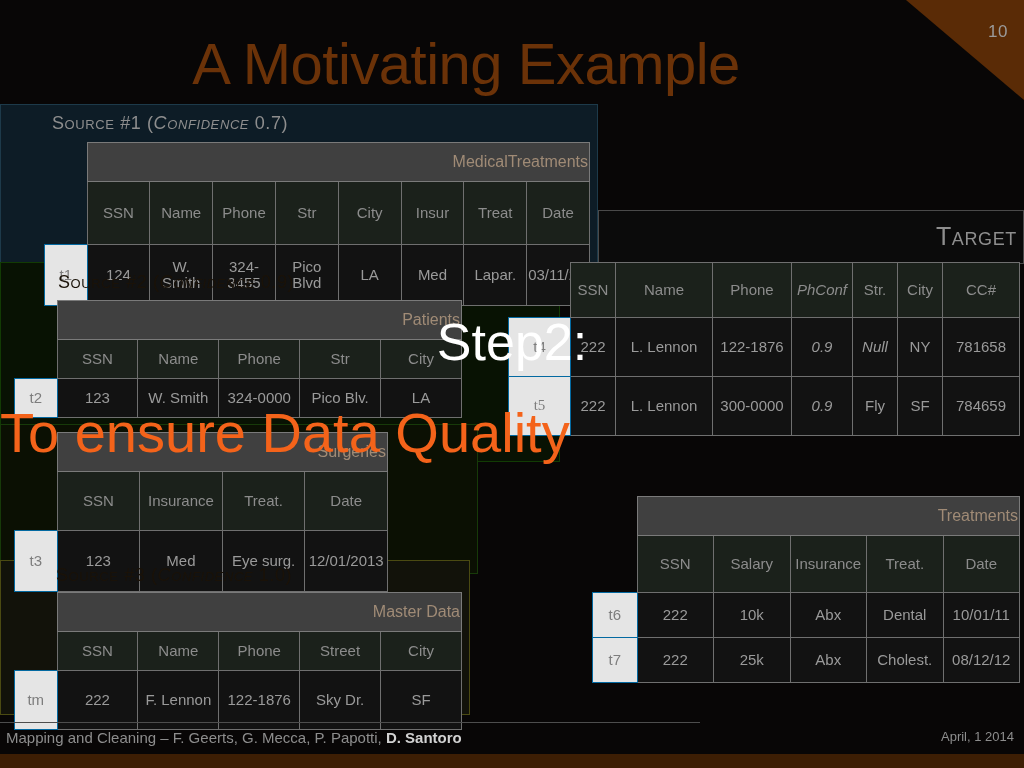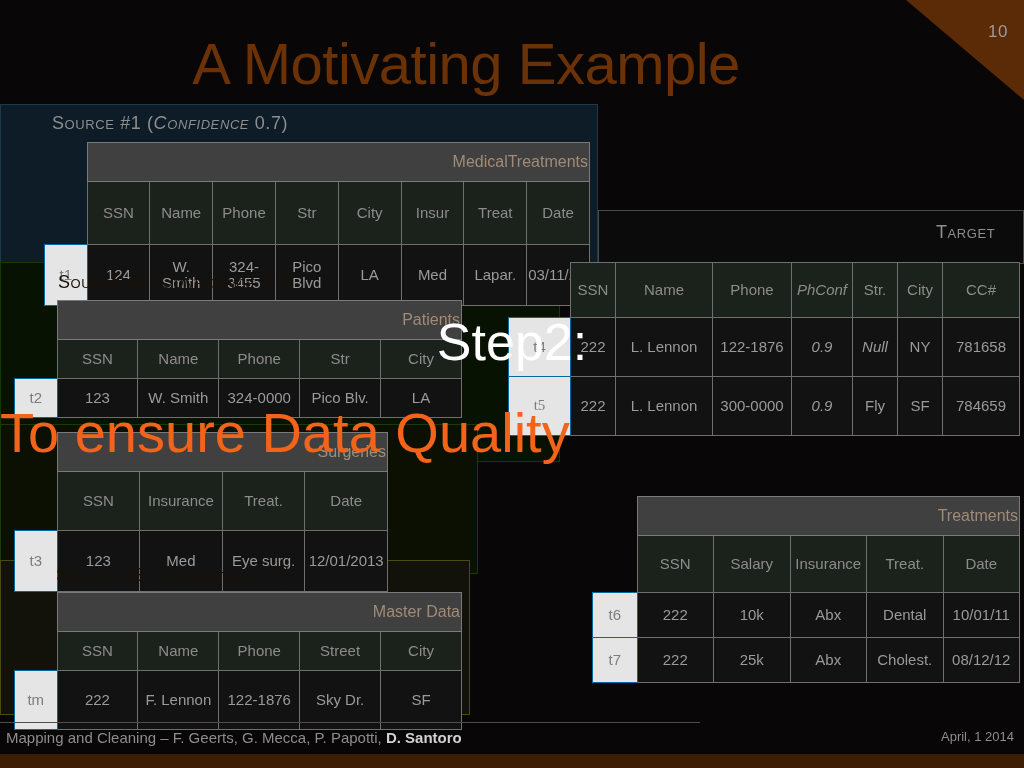--- a/index.html
+++ b/index.html
@@ -236,21 +236,21 @@
       <td>222</td>
       <td>F. Lennon</td>
       <td>122-1876</td>
       <td>Sky Dr.</td>
       <td>SF</td>
     </tr>
   </tbody>
     </table>
 
   <div class="panel target-panel"></div>
-  <div class="panel-label" style="left:936px;top:222px;z-index:4;font-size:18px;">Target</div>
+  <div class="panel-label" style="left:936px;top:222px;z-index:4;font-size:25px;">Target</div>
 
   <table class="dtable" style="left:508px;top:262px;width:512px;">
     <tbody>
     <tr>
       <th class="blank"></th>
       <th style="width:42px;height:50px;">SSN</th>
       <th style="width:94px;">Name</th>
       <th style="width:76px;">Phone</th>
       <th class="ital" style="width:58px;">PhConf</th>
       <th style="width:42px;">Str.</th>

